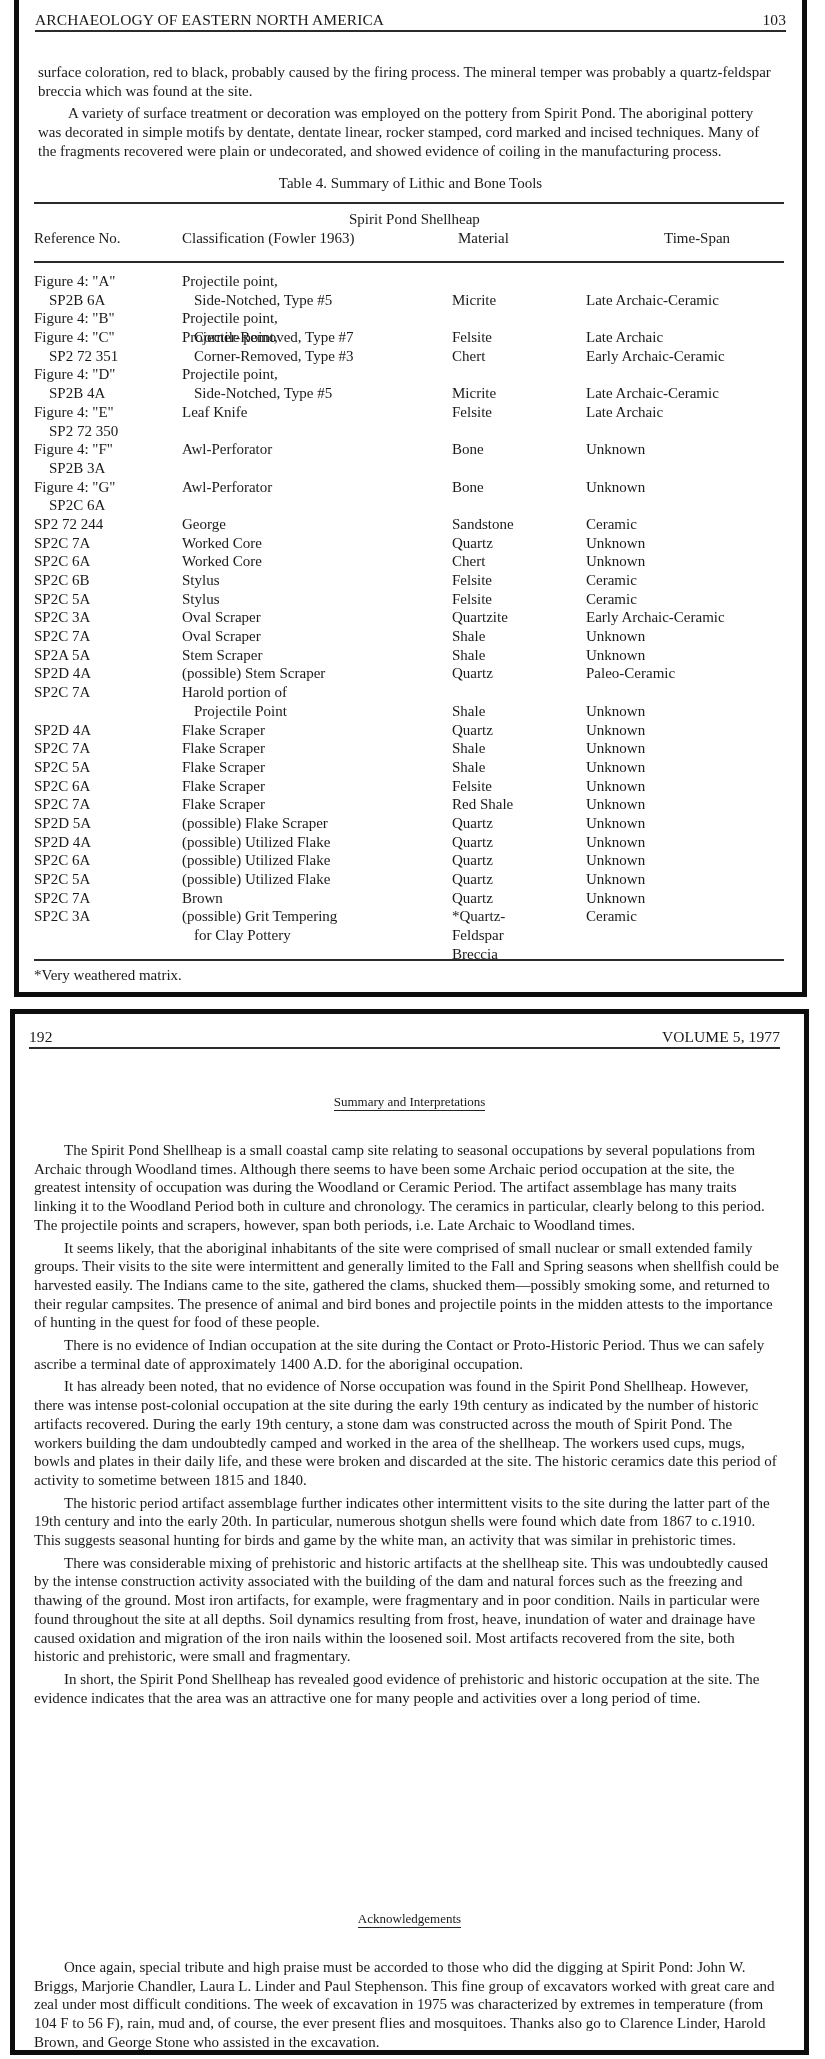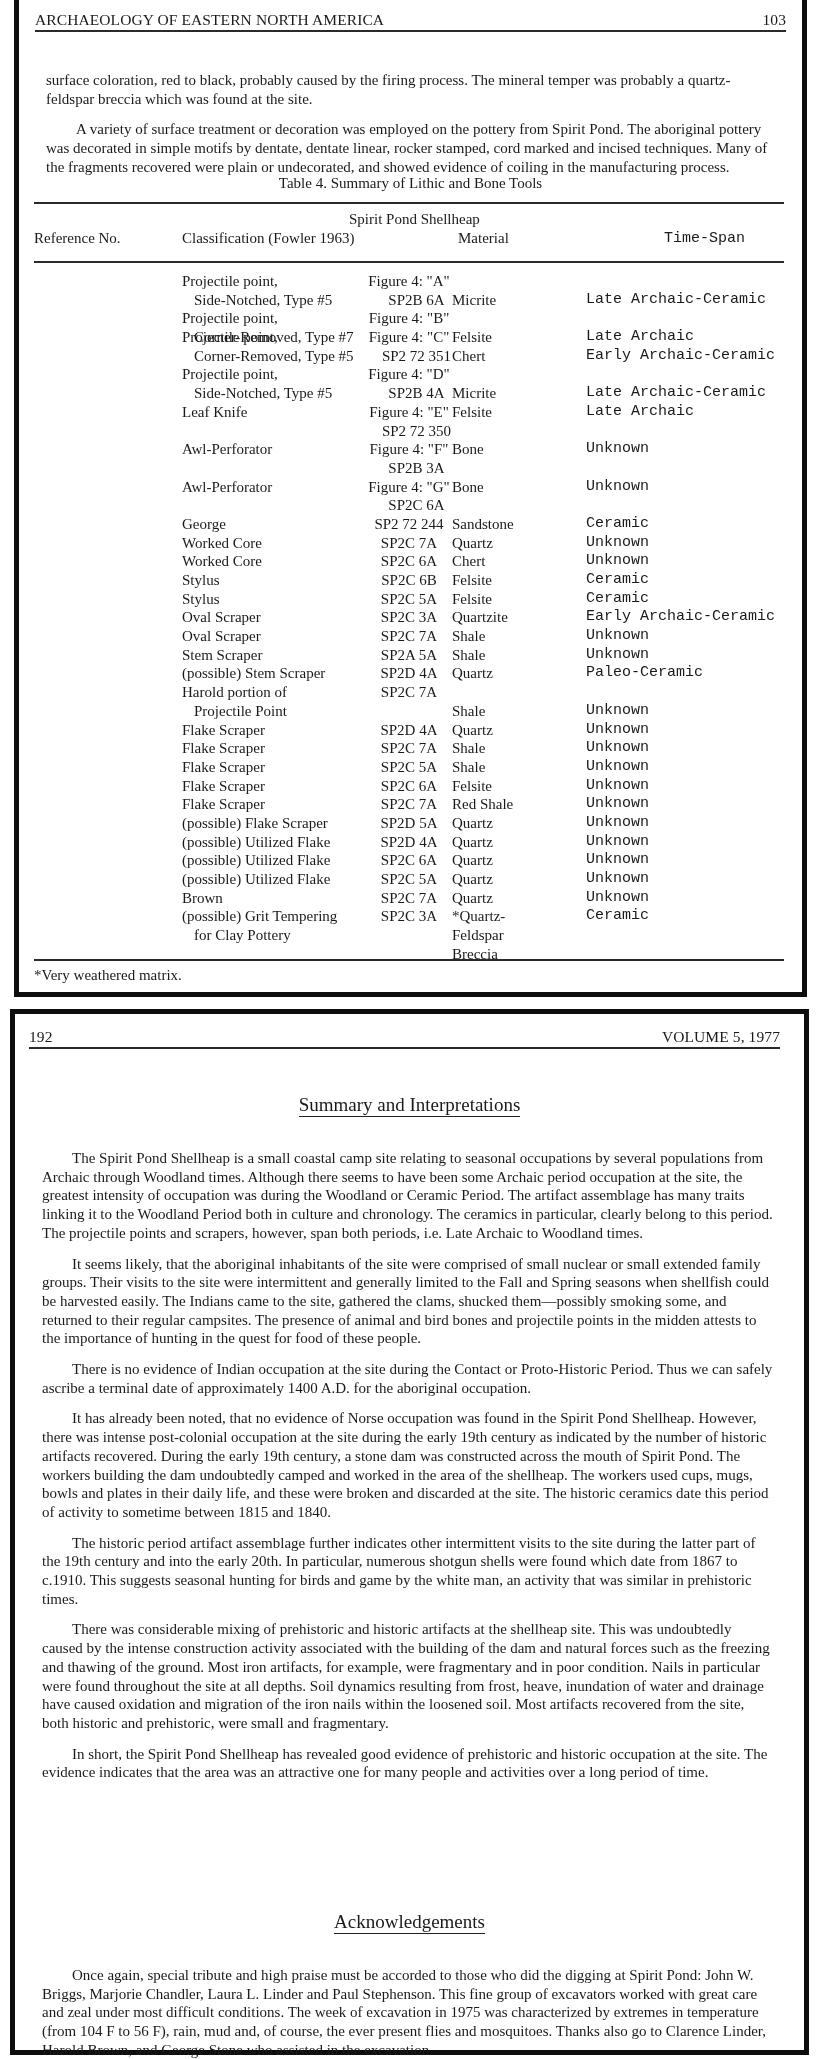--- a/index.html
+++ b/index.html
@@ -10,44 +10,44 @@
               border: 5px solid #0d0d0d; }
   #page-bottom { left: 10px; top: 1009px; width: 799px; height: 1046px;
                  border: 5px solid #0d0d0d; }
   .running-head { position: absolute; left: 16px; right: 16px; display: flex;
                   justify-content: space-between; font-size: 15.5px; letter-spacing: 0.1px;
                   border-bottom: 2px solid #2a2a2a; padding-bottom: 1px; }
   #page-top .running-head { top: 12px; }
   #page-bottom .running-head { top: 14px; left: 14px; right: 24px; }
   .body-text { position: absolute; left: 15px; right: 18px; font-size: 15px;
                line-height: 18.7px; }
-  .body-text p { margin: 12px; text-indent: 0; }
+  .body-text p { margin: 4px; text-indent: 0; }
   .body-text p.indent { text-indent: 30px; }
   #intro-text { top: 60px; }
   .table-title { position: absolute; top: 176px; left: 0; right: 0; text-align: center;
                  font-size: 15px; }
   .table-rule { position: absolute; left: 15px; right: 18px; border-top: 2px solid #2a2a2a; }
   #rule-top { top: 203px; }
   #rule-head { top: 262px; }
   #rule-bottom { top: 960px; }
   .table-supertitle { position: absolute; top: 212px; left: 330px; font-size: 15px; }
   .thead { position: absolute; top: 231px; left: 15px; right: 18px; height: 20px; font-size: 15px; }
   .thead span { position: absolute; top: 0; }
-  .col-ref { left: 0; text-align: center; }
+  .col-ref { left: 0; }
   .col-class { left: 148px; }
   .col-mat { left: 418px; }
-  .col-time { left: 552px; font-family: Liberation Mono, monospace; }
+  .col-time { left: 552px; }
   .thead .col-mat { left: 424px; }
   .thead .col-time { left: 630px; }
   .tbody { position: absolute; top: 273px; left: 15px; right: 18px; font-size: 15px; line-height: 18.7px; }
   .trow { position: relative; }
   .trow .cell { position: absolute; top: 0; white-space: pre; }
   .trow .cell.col-ref { position: relative; display: block; }
   .footnote { position: absolute; top: 968px; left: 15px; font-size: 15px; }
-  .section-heading { position: absolute; left: 0; right: 0; text-align: center; font-size: 19px; }
+  .section-heading { position: absolute; left: 0; right: 0; text-align: center; font-size: 13px; }
   .section-heading span { border-bottom: 1.5px solid #222; padding-bottom: 1px; }
   #heading-summary { top: 80px; }
   #summary-text { top: 123px; }
   #heading-ack { top: 897px; }
   #ack-text { top: 940px; }
 </style>
 </head>
 <body>
 
 <div class="page" id="page-top">
@@ -80,21 +80,21 @@
         <div class="cell col-time"><span style="display: block; height: 18.7px;"></span><span style="display: block; height: 18.7px;">Late Archaic-Ceramic</span></div>
       </div>
       <div class="trow">
         <div class="cell col-ref"><span style="display: block; height: 18.7px;">Figure 4: "B"</span></div>
         <div class="cell col-class"><span style="display: block; height: 18.7px;">Projectile point,</span><span style="display: block; height: 18.7px; padding-left: 12px;">Corner-Removed, Type #7</span></div>
         <div class="cell col-mat"><span style="display: block; height: 18.7px;"></span><span style="display: block; height: 18.7px;">Felsite</span></div>
         <div class="cell col-time"><span style="display: block; height: 18.7px;"></span><span style="display: block; height: 18.7px;">Late Archaic</span></div>
       </div>
       <div class="trow">
         <div class="cell col-ref"><span style="display: block; height: 18.7px;">Figure 4: "C"</span><span style="display: block; height: 18.7px; padding-left: 15px;">SP2 72 351</span></div>
-        <div class="cell col-class"><span style="display: block; height: 18.7px;">Projectile point,</span><span style="display: block; height: 18.7px; padding-left: 12px;">Corner-Removed, Type #5</span></div>
+        <div class="cell col-class"><span style="display: block; height: 18.7px;">Projectile point,</span><span style="display: block; height: 18.7px; padding-left: 12px;">Corner-Removed, Type #3</span></div>
         <div class="cell col-mat"><span style="display: block; height: 18.7px;"></span><span style="display: block; height: 18.7px;">Chert</span></div>
         <div class="cell col-time"><span style="display: block; height: 18.7px;"></span><span style="display: block; height: 18.7px;">Early Archaic-Ceramic</span></div>
       </div>
       <div class="trow">
         <div class="cell col-ref"><span style="display: block; height: 18.7px;">Figure 4: "D"</span><span style="display: block; height: 18.7px; padding-left: 15px;">SP2B 4A</span></div>
         <div class="cell col-class"><span style="display: block; height: 18.7px;">Projectile point,</span><span style="display: block; height: 18.7px; padding-left: 12px;">Side-Notched, Type #5</span></div>
         <div class="cell col-mat"><span style="display: block; height: 18.7px;"></span><span style="display: block; height: 18.7px;">Micrite</span></div>
         <div class="cell col-time"><span style="display: block; height: 18.7px;"></span><span style="display: block; height: 18.7px;">Late Archaic-Ceramic</span></div>
       </div>
       <div class="trow">

